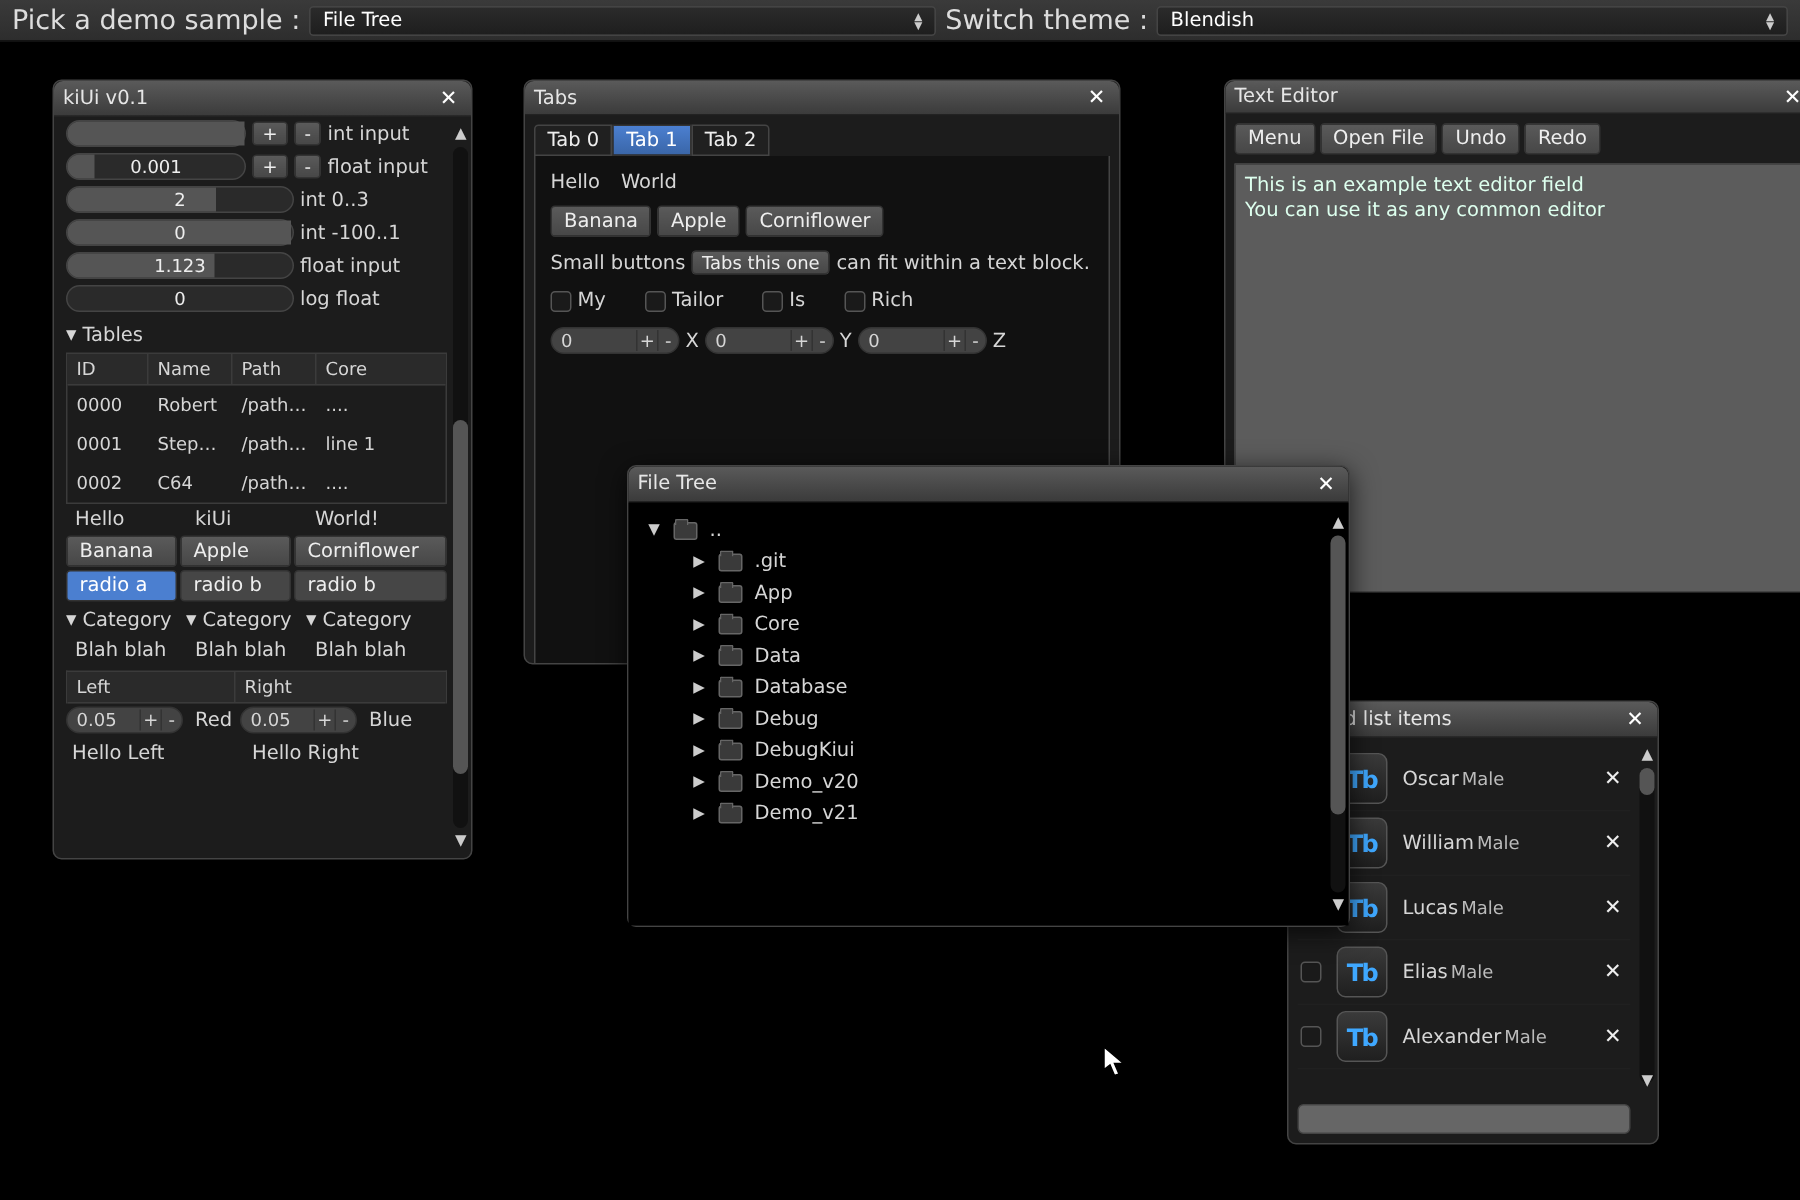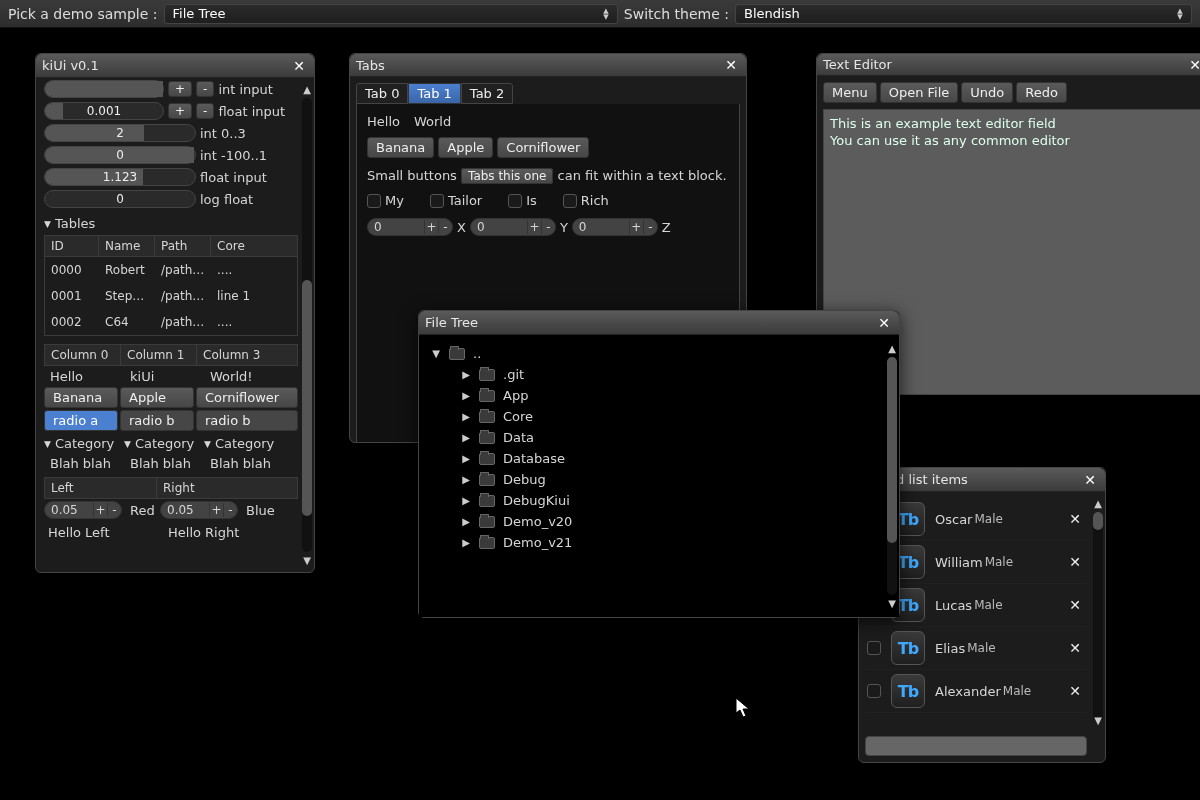--- a/index.html
+++ b/index.html
@@ -1,18 +1,18 @@
 <!DOCTYPE html>
 <html><head>
 <meta charset="utf-8">
 <style>
   * { box-sizing: border-box; margin: 0; padding: 0; font-family: "DejaVu Sans", Arial, sans-serif; }
   body { background:#000; width:1200px; height:800px; overflow:hidden; color:#d6d6d6; font-size:13px; position:relative; }
   .topbar { display:flex; align-items:center; height:28px; background:linear-gradient(#3a3a3a,#2d2d2d); border-bottom:1px solid #111; padding:0 8px; gap:6px;}
-  .topbar label { font-size:14px; color:#ddd;}
+  .topbar label { font-size:18px; color:#ddd;}
   .dropdown { flex:1 1 auto; height:20px; background:linear-gradient(#2b2b2b,#1e1e1e); border:1px solid #444; border-radius:3px; display:flex; align-items:center; padding:0 22px 0 8px; position:relative; color:#fff; font-size:13px;}
   .dropdown.second { flex:1 1 auto;}
   .dd-arrows { position:absolute; right:4px; top:0; width:14px; height:100%; display:flex; flex-direction:column; justify-content:center; align-items:center; gap:0;}
   .dd-arrows span{ font-size:7px; color:#ccc; line-height:6px;}
   .window { position:absolute; background:#1c1c1c; border:1px solid #444; border-radius:6px; box-shadow:0 4px 18px rgba(0,0,0,.7); display:flex; flex-direction:column;}
   .titlebar{ height:24px; background:linear-gradient(#5a5a5a,#3b3b3b); border-bottom:1px solid #222; border-radius:6px 6px 0 0; display:flex; align-items:center; padding:0 6px; color:#e6e6e6; font-size:13px;}
   .titlebar .close{ margin-left:auto; width:18px; height:18px; display:flex; align-items:center; justify-content:center; font-size:14px; color:#fff; cursor:pointer;}
   .body{ padding:6px; position:relative; flex:1 1 auto; overflow:hidden;}
   .scrollbar-v{ position:absolute; right:2px; width:10px; background:#111; border-radius:5px;}
   .scrollbar-v .thumb{ background:#555; border-radius:5px; width:100%;}
@@ -154,27 +154,20 @@
           <div style="flex:1">line 1</div>
       </div>
       <div class="row">
         <div style="width:54px">0002</div>
           <div style="width:56px">C64</div>
           <div style="width:56px">/path/cor</div>
           <div style="flex:1">....</div>
       </div>
     </div>
 
-    <div class="tbl" style="margin-top:8px; border-bottom:none;">
-      <div class="hdr">
-        <div style="width:76px">Column 0</div>
-        <div style="width:76px">Column 1</div>
-        <div style="flex:1;border-right:none">Column 3</div>
-      </div>
-    </div>
     <div class="flex" style="padding:3px 6px;">
       <span style="width:76px">Hello</span>
       <span style="width:76px">kiUi</span>
       <span style="flex:1">World!</span>
     </div>
     <div class="flex" style="gap:2px;">
       <span class="btn" style="width:74px;text-align:left">Banana</span>
       <span class="btn" style="width:74px;text-align:left">Apple</span>
       <span class="btn" style="flex:1;text-align:left">Corniflower</span>
     </div>

